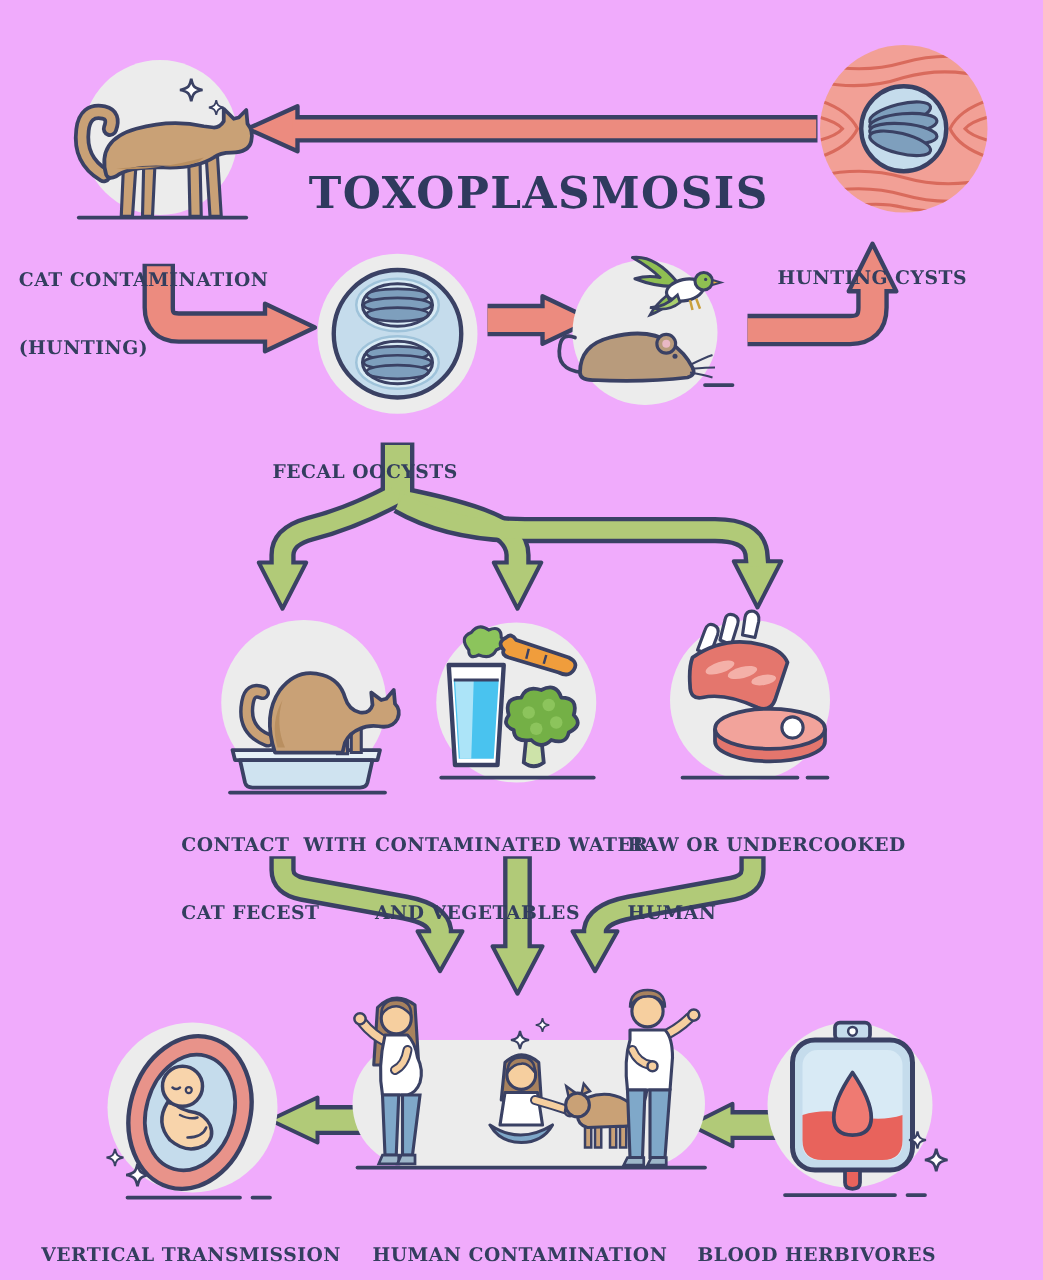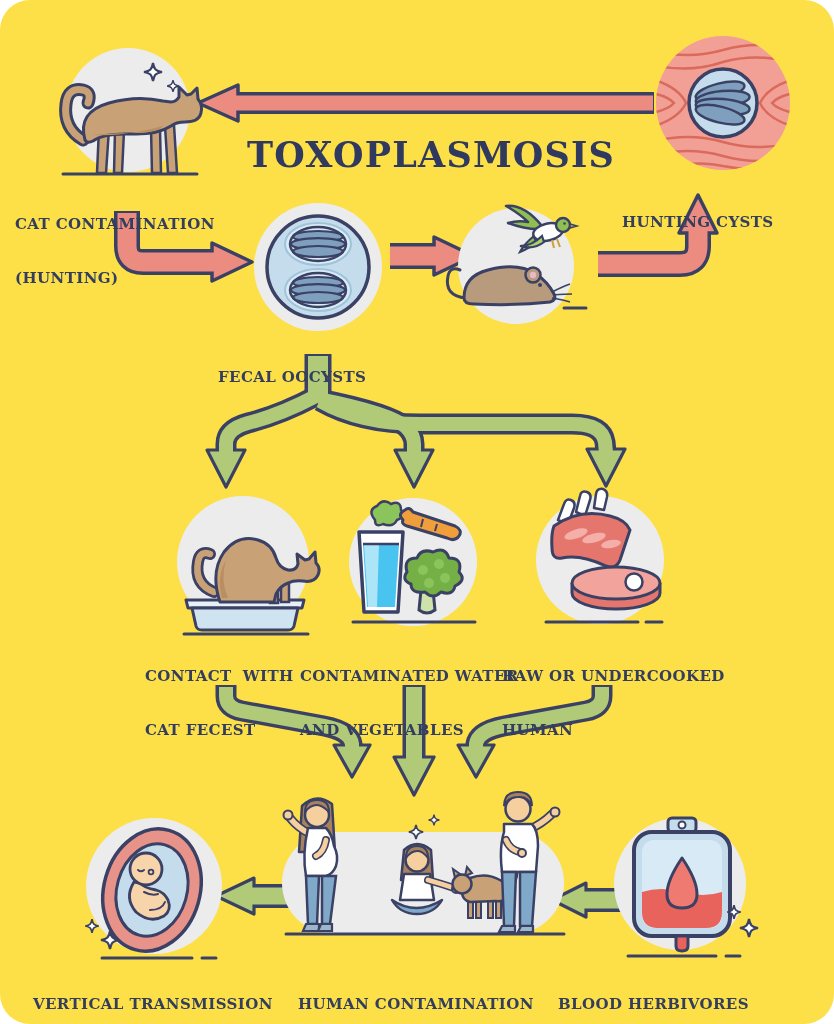--- a/index.html
+++ b/index.html
@@ -1,17 +1,17 @@
 <!DOCTYPE html>
 <html><head>
 <meta charset="utf-8">
 <style>
   html,body{margin:0;padding:0;background:#fff;}
-  #canvas{position:relative;width:834px;height:1024px;background:#fde047;overflow:hidden;
-          font-family:"DejaVu Serif","Liberation Serif",serif;border-radius:30px;}
+  #canvas{position:relative;width:834px;height:1024px;background:#f0abfc;overflow:hidden;
+          font-family:"DejaVu Serif","Liberation Serif",serif;}
   .abs{position:absolute;}
   .label{position:absolute;color:#333e5e;font-weight:bold;
          font-size:15px;line-height:1.22;letter-spacing:.4px;white-space:pre-wrap;}
   .title{position:absolute;text-align:center;color:#2f3a5e;font-weight:bold;
          font-size:35px;letter-spacing:1.2px;}
   svg{display:block;}
 </style>
 </head>
 <body>
 

